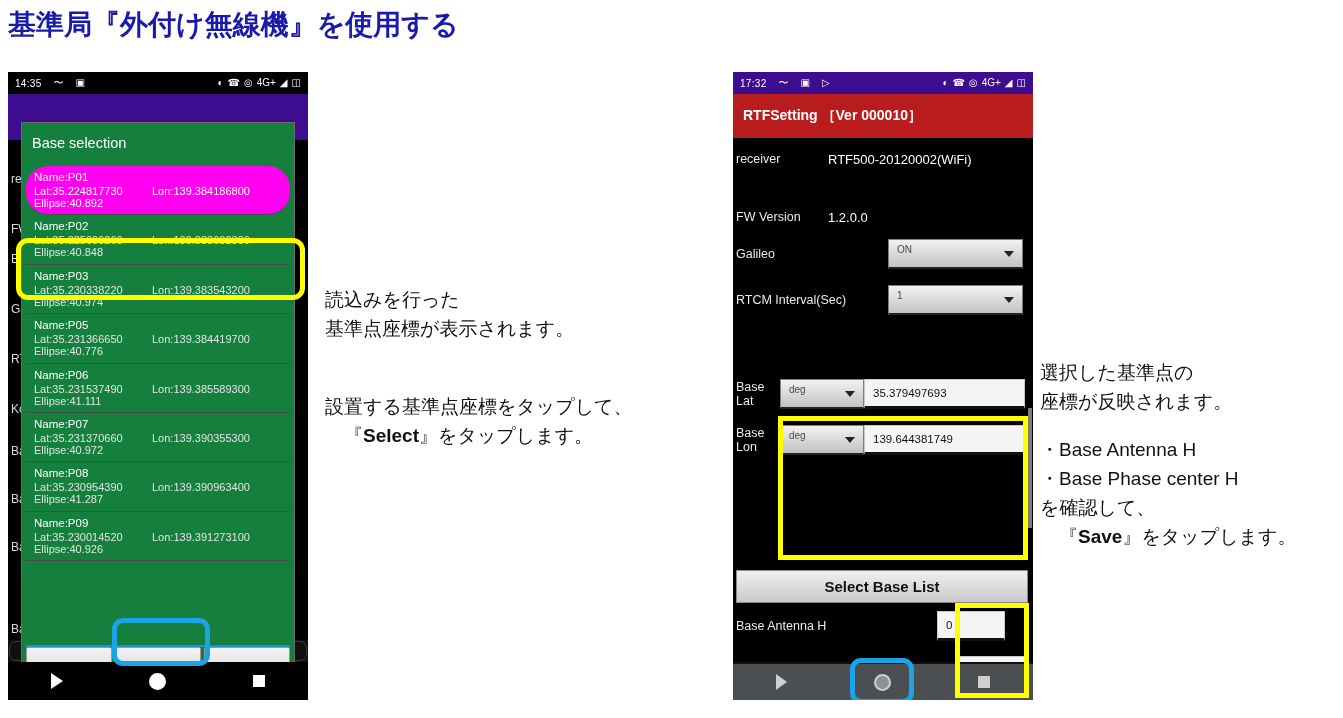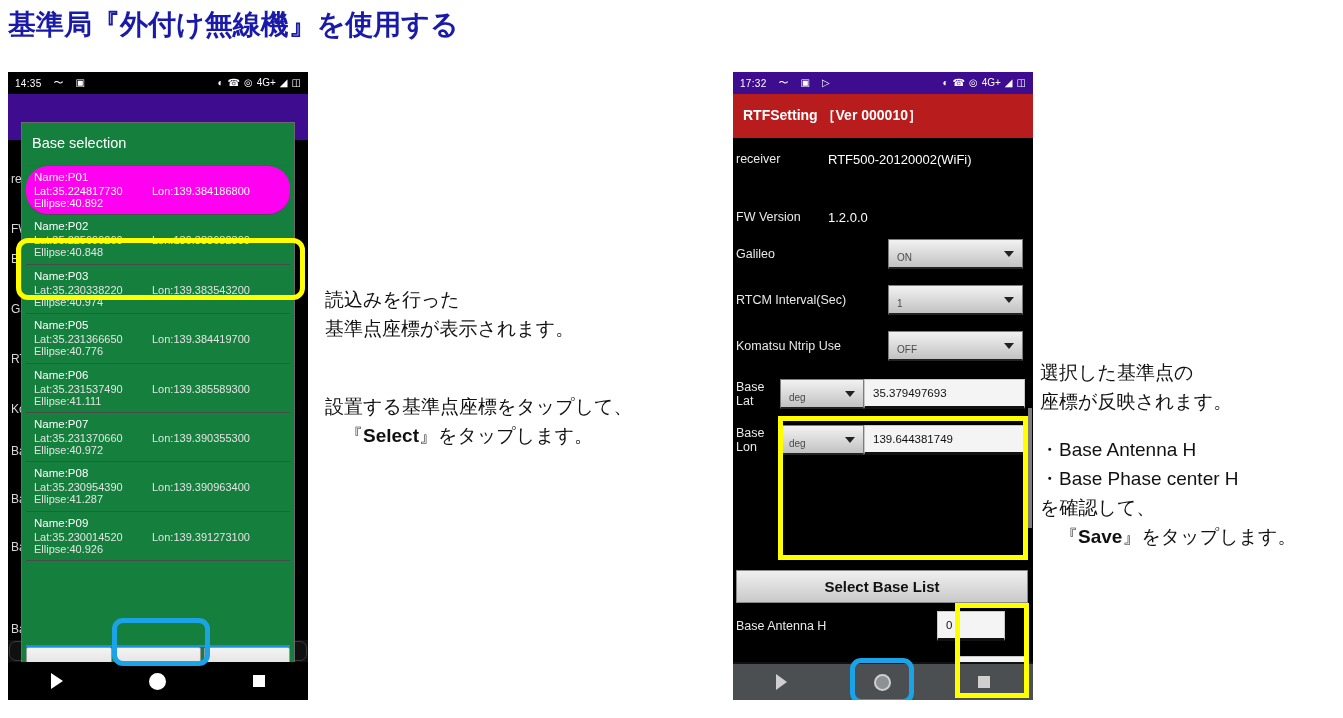--- a/index.html
+++ b/index.html
@@ -93,21 +93,21 @@
   #app-bar{ position:absolute; left:0; top:22px; width:300px; height:44px;
             background:#b91c1c; color:#fff; font-size:14px; font-weight:bold;
             display:flex; align-items:center; padding-left:10px; }
   #app-body{ position:absolute; left:0; top:66px; width:300px; height:524px;
              background:#000; }
   .row{ position:absolute; left:0; width:300px; display:flex; align-items:center; }
   .rlabel{ color:#e9e9e9; font-size:12.5px; padding-left:3px; line-height:14px; }
   .rvalue{ color:#ffffff; font-size:13px; }
   .spinner{ background:linear-gradient(#f2f2f2,#c2c2c2); border:1px solid #7d7d7d;
             border-bottom:2px solid #222;
-            height:30px; display:flex; align-items:flex-end;
+            height:30px; display:flex; align-items:flex-start;
             padding:4px 8px; color:#4a4a4a; font-size:10px; position:relative; }
   .caret{ position:absolute; right:8px; top:11px; width:0;height:0;
           border-left:5px solid transparent;border-right:5px solid transparent;
           border-top:6px solid #222; }
   .textfield{ background:#f4f4f4; border:1px solid #c8c8c8; border-bottom:3px solid #111;
               height:30px; display:flex; align-items:center; padding:0 8px;
               color:#111; font-size:11.5px; }
   .qbtn{ background:linear-gradient(#eeeeee,#c6c6c6); border:1px solid #6f6f6f;
          width:36px; height:30px; display:flex; align-items:center;
          justify-content:center; font-weight:bold; font-size:14px; color:#000; }
@@ -347,27 +347,20 @@
     </div>
 
     <div class="row" style="top:146px;height:32px;">
       <div class="rlabel" style="width:155px">RTCM Interval(Sec)</div>
       <div class="spinner" style="width:135px">
         <span>1</span>
         <span class="caret"></span>
       </div>
     </div>
 
-    <div class="row" style="top:192px;height:32px;">
-      <div class="rlabel" style="width:155px">Komatsu Ntrip Use</div>
-      <div class="spinner" style="width:135px">
-        <span>OFF</span>
-        <span class="caret"></span>
-      </div>
-    </div>
 
     <div class="row" style="top:240px;height:32px;">
       <div class="rlabel" style="width:47px">Base Lat</div>
       <div class="spinner" style="width:84px">
         <span>deg</span>
         <span class="caret"></span>
       </div>
       <div class="textfield" style="width:161px">
         <span>35.379497693</span>
       </div>

